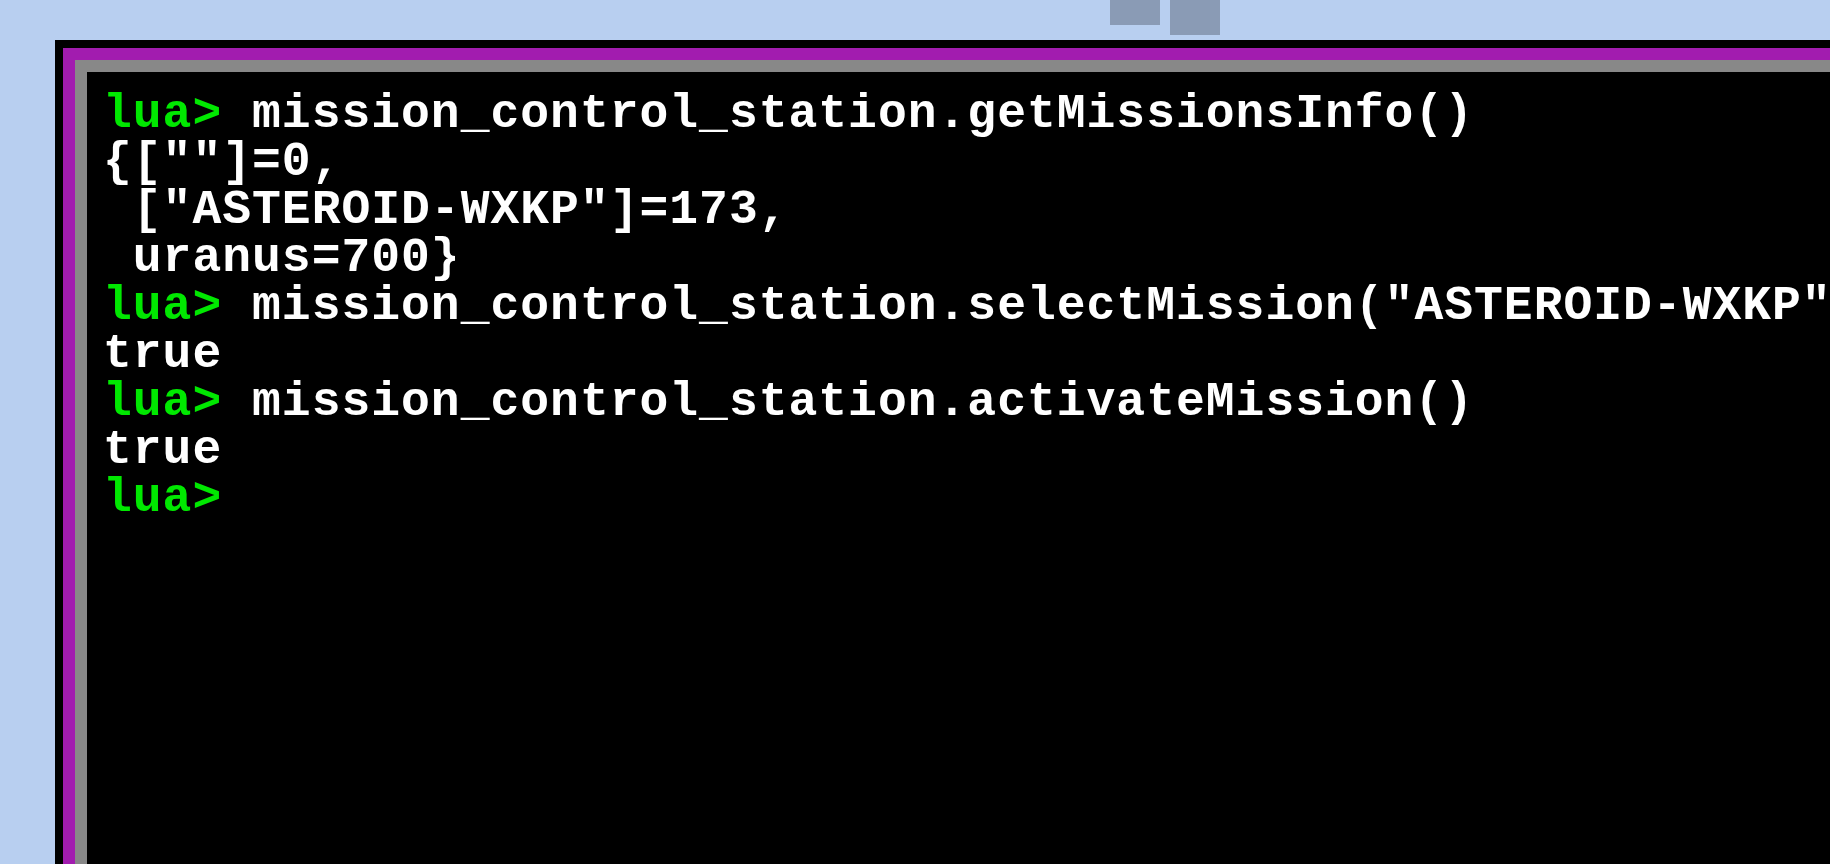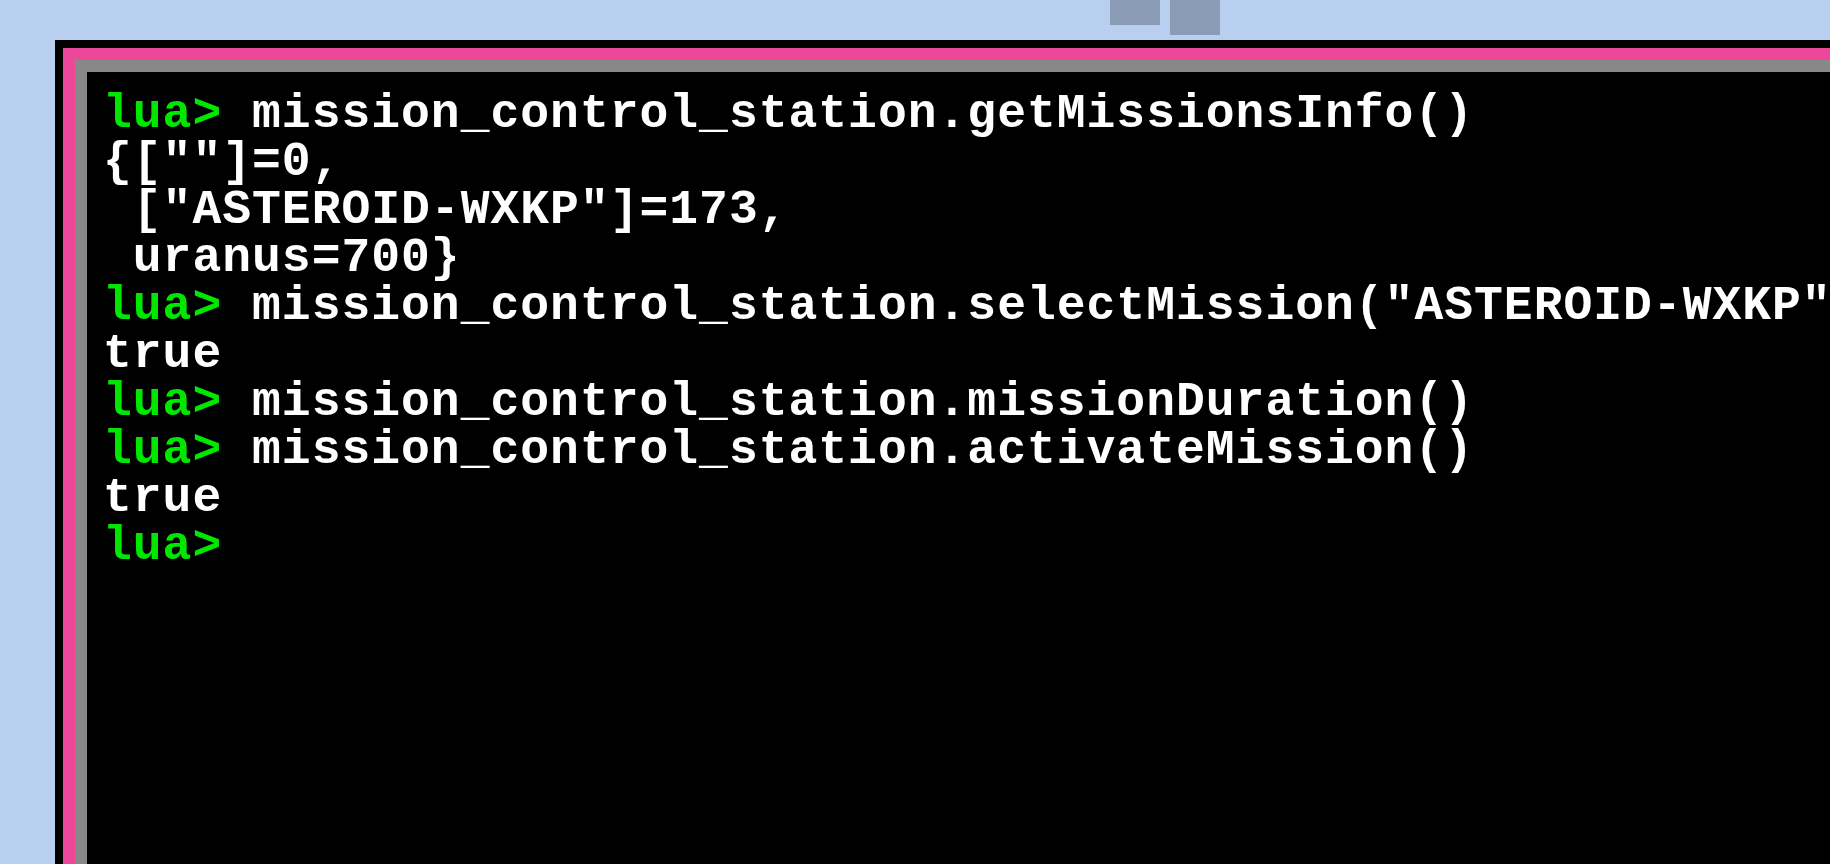--- a/index.html
+++ b/index.html
@@ -44,21 +44,21 @@
       left: 60px;
       top: 0;
     }
     
     .window-frame {
       position: absolute;
       top: 40px;
       left: 55px;
       right: 0;
       bottom: 0;
-      background: #ec4899;
+      background: #a21caf;
       border-top: 8px solid #000000;
       border-left: 8px solid #000000;
     }
     
     .window-inner {
       position: absolute;
       top: 12px;
       left: 12px;
       right: 0;
       bottom: 0;
@@ -116,21 +116,20 @@
       <div class="terminal-line"><span class="prompt">lua&gt;</span><span class="cmd"> mission_control_station.getMissionsInfo()</span></div>
 
       <div class="terminal-line output">{[""]=0,</div>
       <div class="terminal-line output"> ["ASTEROID-WXKP"]=173,</div>
       <div class="terminal-line output"> uranus=700}</div>
 
       <div class="terminal-line"><span class="prompt">lua&gt;</span><span class="cmd"> mission_control_station.selectMission("ASTEROID-WXKP")</span></div>
 
       <div class="terminal-line output">true</div>
 
-      <div class="terminal-line"><span class="prompt">lua&gt;</span><span class="cmd"> mission_control_station.missionDuration()</span></div>
 
 
       <div class="terminal-line"><span class="prompt">lua&gt;</span><span class="cmd"> mission_control_station.activateMission()</span></div>
 
       <div class="terminal-line output">true</div>
 
       <div class="terminal-line"><span class="prompt">lua&gt;</span><span class="cmd"> </span></div>
 
     </div>
   </div>

